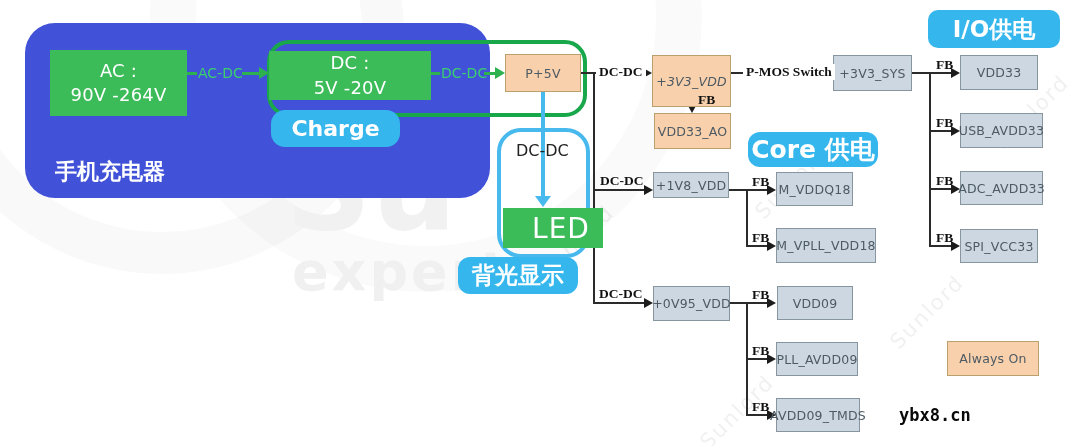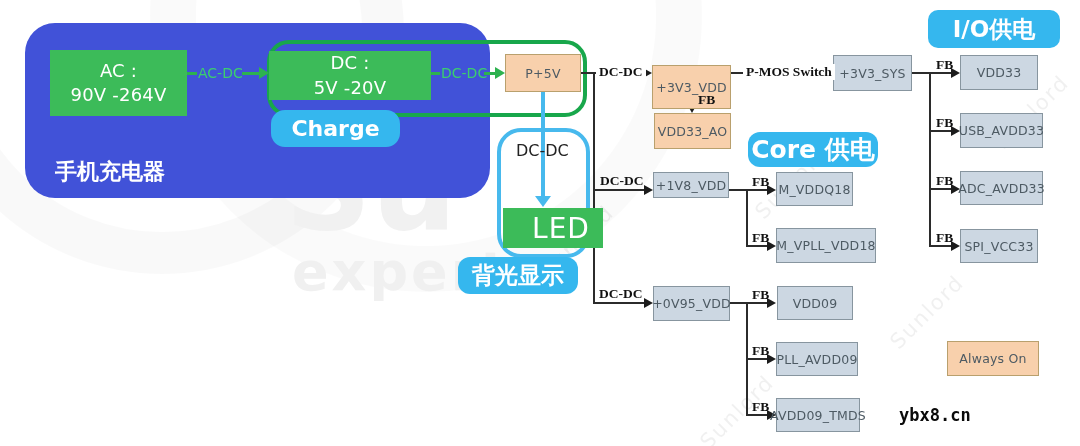--- a/index.html
+++ b/index.html
@@ -104,21 +104,21 @@
   <span class="sans-lab" style="left:516px;top:141px;">DC-DC</span>
   <div class="node greenbox" style="left:503px;top:208px;width:100px;height:40px;font-size:28px;letter-spacing:1px;padding-left:16px;">LED</div>
   <div class="tag" style="left:458px;top:257px;width:120px;height:37px;font-size:23px;border-radius:12px;">背光显示</div>
 
   <i class="hl" style="left:581px;top:72px;width:14px;"></i>
   <i class="vl" style="left:593px;top:72px;height:232px;"></i>
 
   <i class="hl" style="left:593px;top:72px;width:51px;"></i>
   <span class="slab onln" style="left:596px;top:64px;">DC-DC</span>
   <i class="ar" style="left:643px;top:68px;"></i>
-  <div class="node peach" style="left:652px;top:65px;width:79px;height:44px;">+3V3_VDD</div>
+  <div class="node peach" style="left:652px;top:55px;width:79px;height:52px;font-style:italic;">+3V3_VDD</div>
 
   <i class="vl" style="left:691px;top:91px;height:14px;"></i>
   <i class="ad" style="left:687px;top:104px;"></i>
   <span class="slab" style="left:698px;top:92px;">FB</span>
   <div class="node peach" style="left:654px;top:113px;width:77px;height:36px;">VDD33_AO</div>
 
   <i class="hl" style="left:731px;top:72px;width:94px;"></i>
   <span class="slab onln" style="left:743px;top:64px;">P-MOS Switch</span>
   <i class="ar" style="left:824px;top:68px;"></i>
   <div class="node grayblue" style="left:833px;top:55px;width:79px;height:36px;">+3V3_SYS</div>

